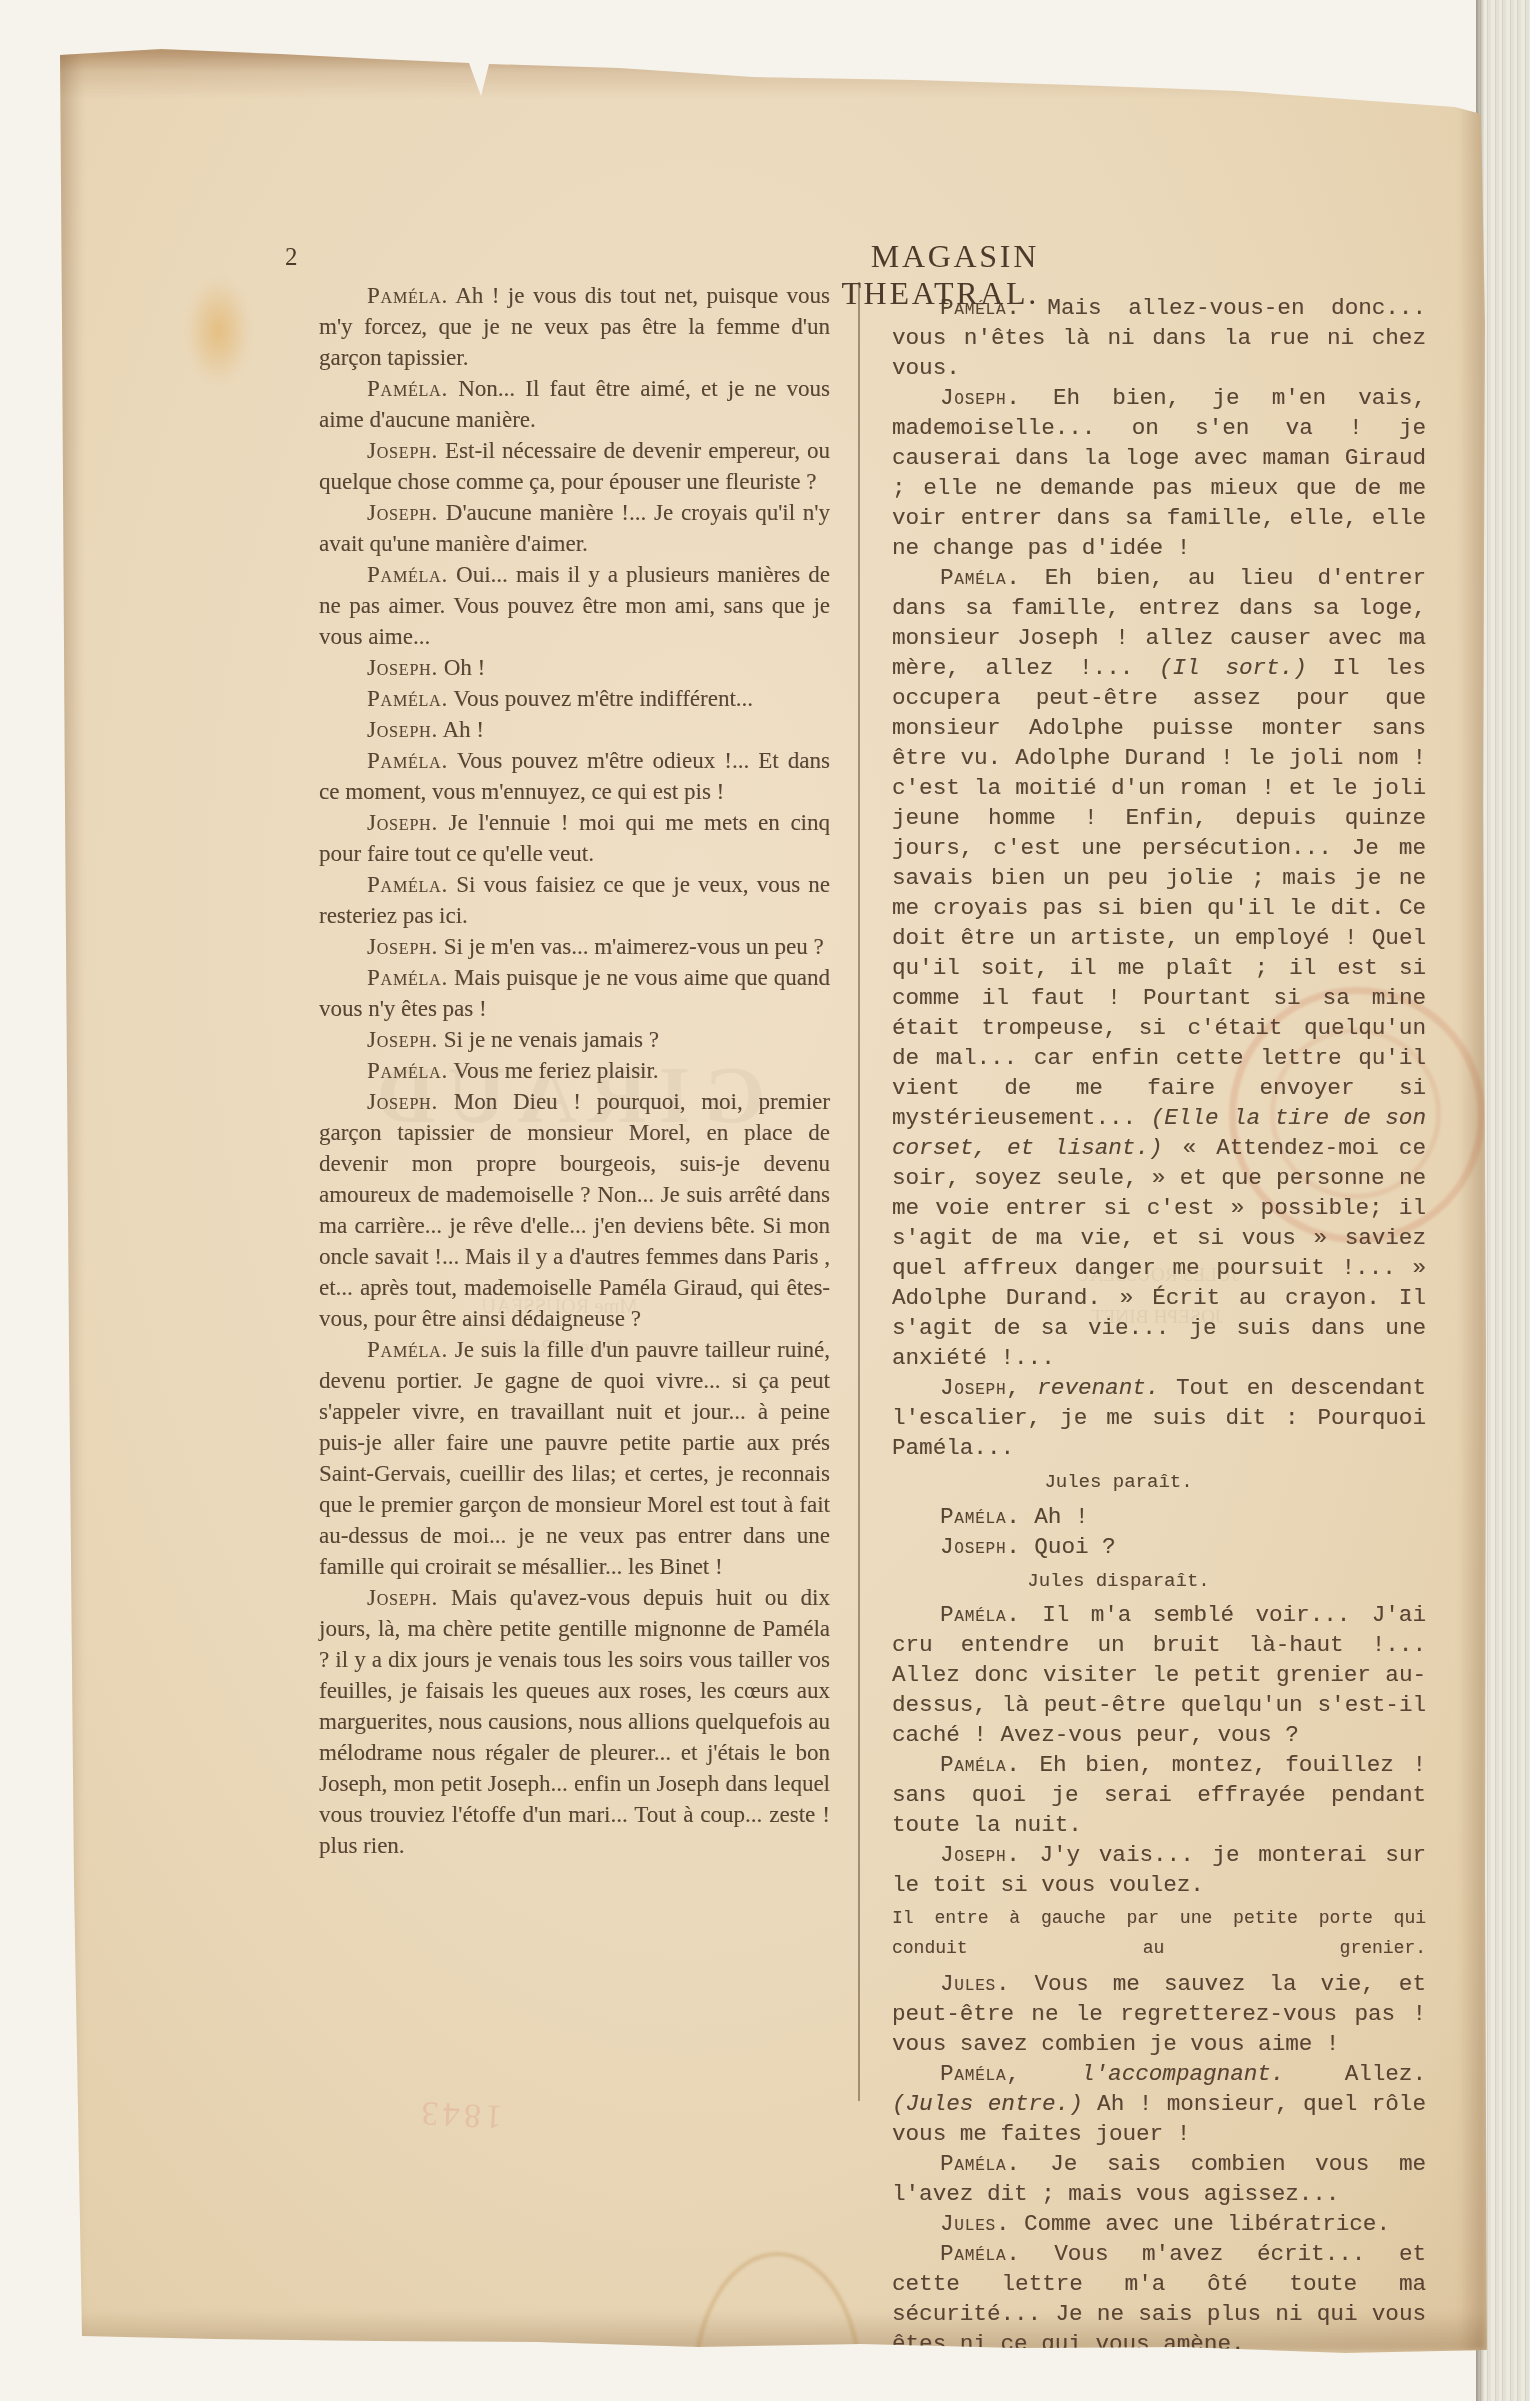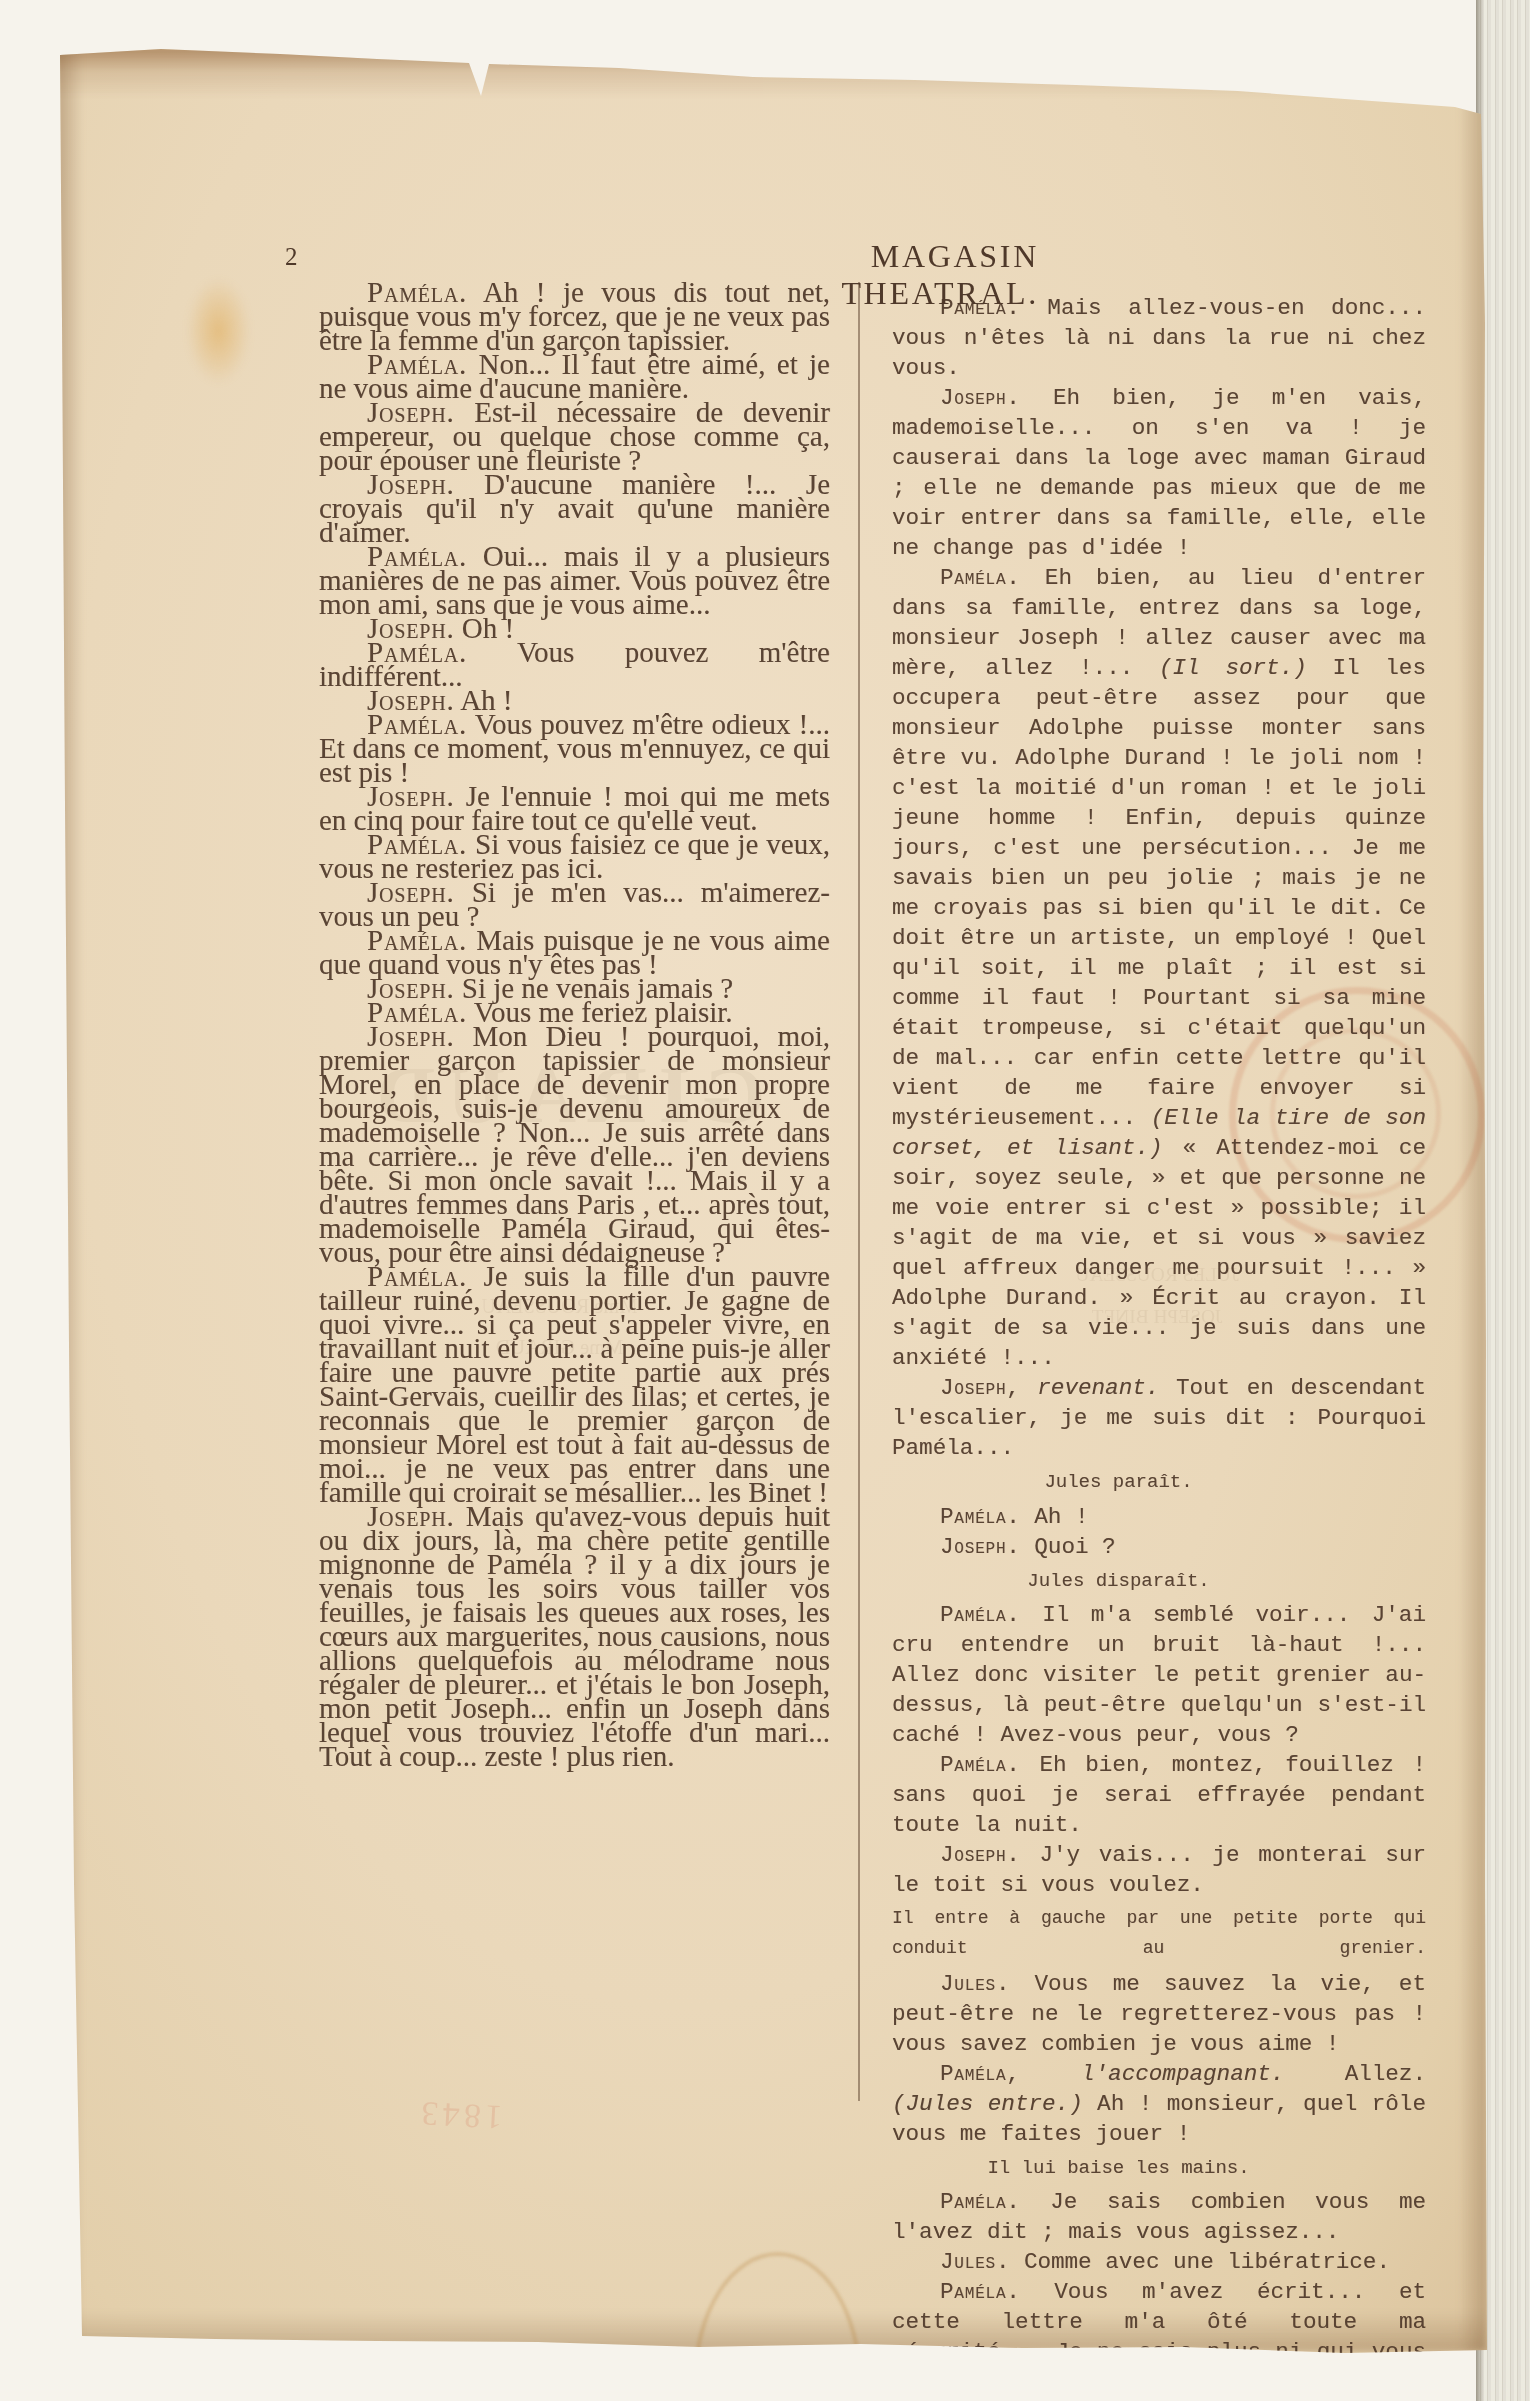--- a/index.html
+++ b/index.html
@@ -57,21 +57,21 @@
   .ghost-right-list { left:915px; top:1254px; width:484px; font-size:19.4px; line-height:42px; }
   .red-year { position:absolute; left:417px; top:2096px; font-size:34px; letter-spacing:4.3px;
               color:rgba(200,60,35,.13); transform:rotate(183deg); }
 
   .page-number { position:absolute; left:285px; top:243px; font-size:25px; color:#4f392a; }
   .journal-title { position:absolute; left:716px; top:238px; width:323px; text-align:right;
                    font-size:32px; letter-spacing:2.7px; color:#4f392a; }
   .divider { position:absolute; left:858px; top:282px; width:1.6px; height:1819px;
              background:rgba(92,66,46,.5); }
 
-  .col { position:absolute; color:#4f392a; font-size:29px; line-height:24px;
+  .col { position:absolute; color:#4f392a; font-size:23px; line-height:31px;
          text-align:justify; opacity:.93; text-shadow:0.3px 0.3px 0.4px rgba(79,57,42,.32); }
   .col-left  { left:319px;  top:280px; width:511px; }
   .col-right { left:892px; top:293px; width:534px; font-size:22.6px; line-height:30px;font-family:Liberation Mono, monospace; }
 
   .col p { margin:0; }
   p.speech { text-indent:48px; }
   p.stage-right { text-align:center; padding-right:81px; font-size:19px; margin:4.3px 0; text-indent:0; }
   p.stage-full  { font-size:18px; text-indent:0; text-align:justify; text-align-last:justify; margin:3.2px 0 5.4px; }
   span.sc { font-variant:small-caps; letter-spacing:0.8px; }
   span.i  { font-style:italic; }
@@ -139,21 +139,20 @@
         <p class="stage-right"><span class="n">Jules paraît.</span></p>
         <p class="speech"><span class="sc">Paméla.</span><span class="n"> Ah !</span></p>
         <p class="speech"><span class="sc">Joseph.</span><span class="n"> Quoi ?</span></p>
         <p class="stage-right"><span class="n">Jules disparaît.</span></p>
         <p class="speech"><span class="sc">Paméla.</span><span class="n"> Il m'a semblé voir... J'ai cru entendre un bruit là-haut !... Allez donc visiter le petit grenier au-dessus, là peut-être quelqu'un s'est-il caché ! Avez-vous peur, vous ?</span></p>
         <p class="speech"><span class="sc">Paméla.</span><span class="n"> Eh bien, montez, fouillez ! sans quoi je serai effrayée pendant toute la nuit.</span></p>
         <p class="speech"><span class="sc">Joseph.</span><span class="n"> J'y vais... je monterai sur le toit si vous voulez.</span></p>
         <p class="stage-full"><span class="n">Il entre à gauche par une petite porte qui conduit au grenier.</span></p>
         <p class="speech"><span class="sc">Jules.</span><span class="n"> Vous me sauvez la vie, et peut-être ne le regretterez-vous pas ! vous savez combien je vous aime !</span></p>
         <p class="speech"><span class="sc">Paméla,</span><span class="i"> l'accompagnant.</span><span class="n"> Allez. </span><span class="i">(Jules entre.)</span><span class="n"> Ah ! monsieur, quel rôle vous me faites jouer !</span></p>
-        <p class="stage-right"><span class="n">Il lui baise les mains.</span></p>
         <p class="speech"><span class="sc">Paméla.</span><span class="n"> Je sais combien vous me l'avez dit ; mais vous agissez...</span></p>
         <p class="speech"><span class="sc">Jules.</span><span class="n"> Comme avec une libératrice.</span></p>
         <p class="speech"><span class="sc">Paméla.</span><span class="n"> Vous m'avez écrit... et cette lettre m'a ôté toute ma sécurité... Je ne sais plus ni qui vous êtes ni ce qui vous amène.</span></p>
         <p class="speech"><span class="sc">Joseph</span><span class="i"> en agissez.</span><span class="n"> Mademoiselle, je suis</span></p>
       </div>
 
   </div>
 </div>
 
 

